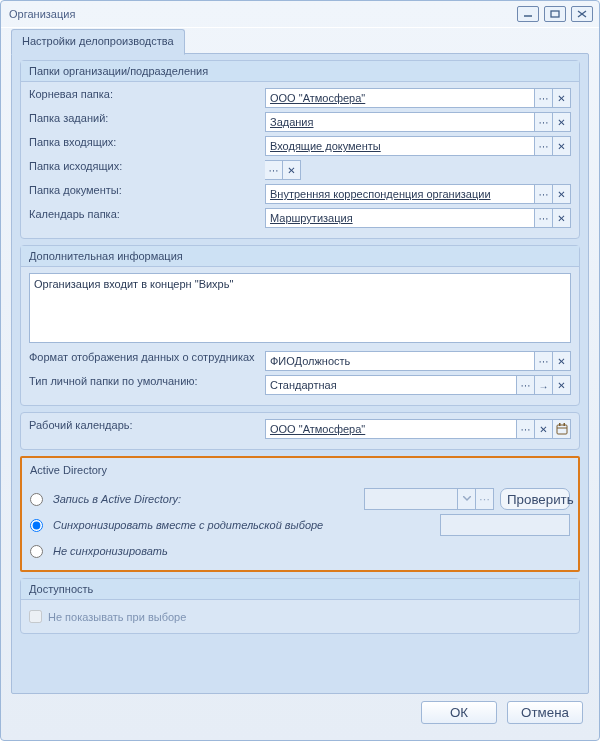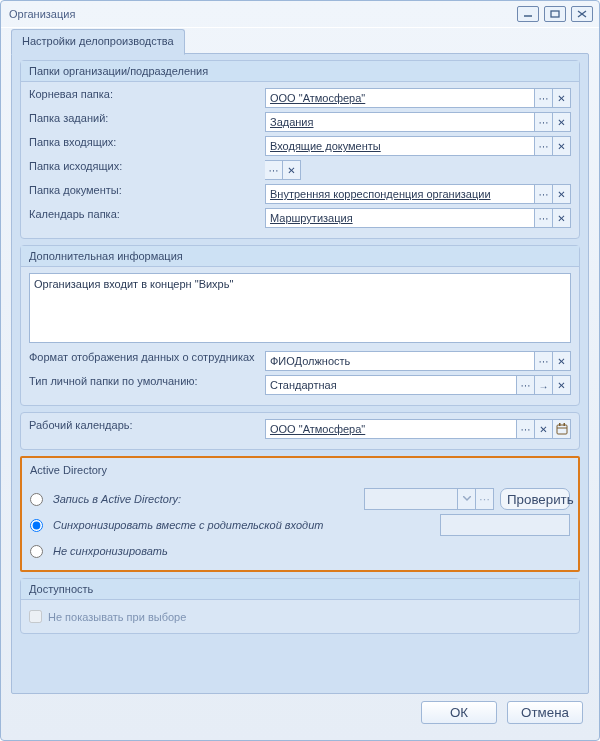--- a/index.html
+++ b/index.html
@@ -423,21 +423,21 @@
                         <polyline points="0,0 4,4 8,0" fill="none" stroke="#97aac6" stroke-width="1.5"></polyline>
                       </svg>
                   </div>
                   <div class="cb-btn" style="color:#97aac6">⋯</div>
                 </div>
                 <button class="check-btn">Проверить</button>
               </div>
             </div>
             <div class="radio-row">
               <input type="radio" name="ad" checked="" style="">
-              <span class="radio-label">Синхронизировать вместе с родительской входит</span>
+              <span class="radio-label">Синхронизировать вместе с родительской выборе</span>
               <div class="ad-field-wrap">
                 <div class="ad-text"></div>
               </div>
             </div>
             <div class="radio-row">
               <input type="radio" name="ad" style="">
               <span class="radio-label">Не синхронизировать</span>
             </div>
           </div>
         </div>

